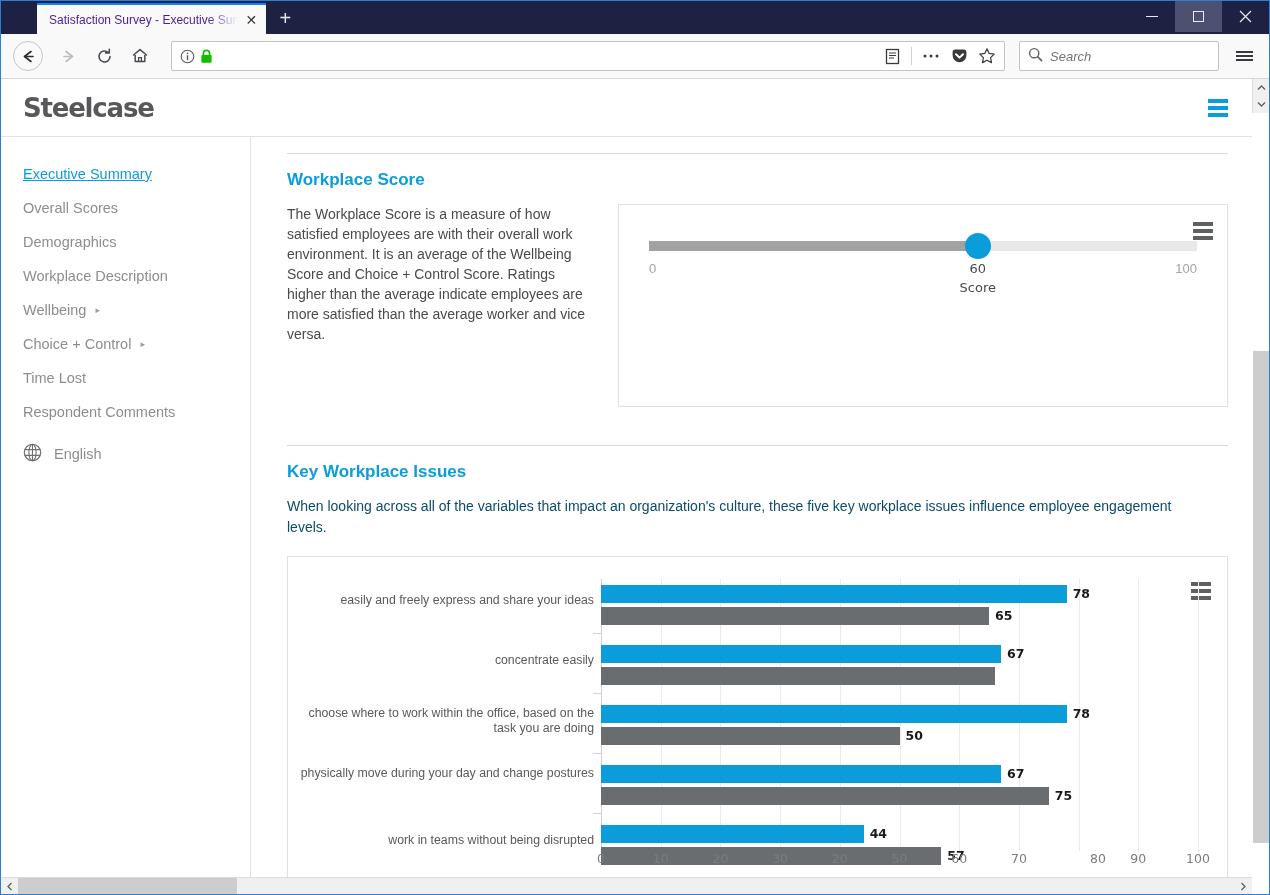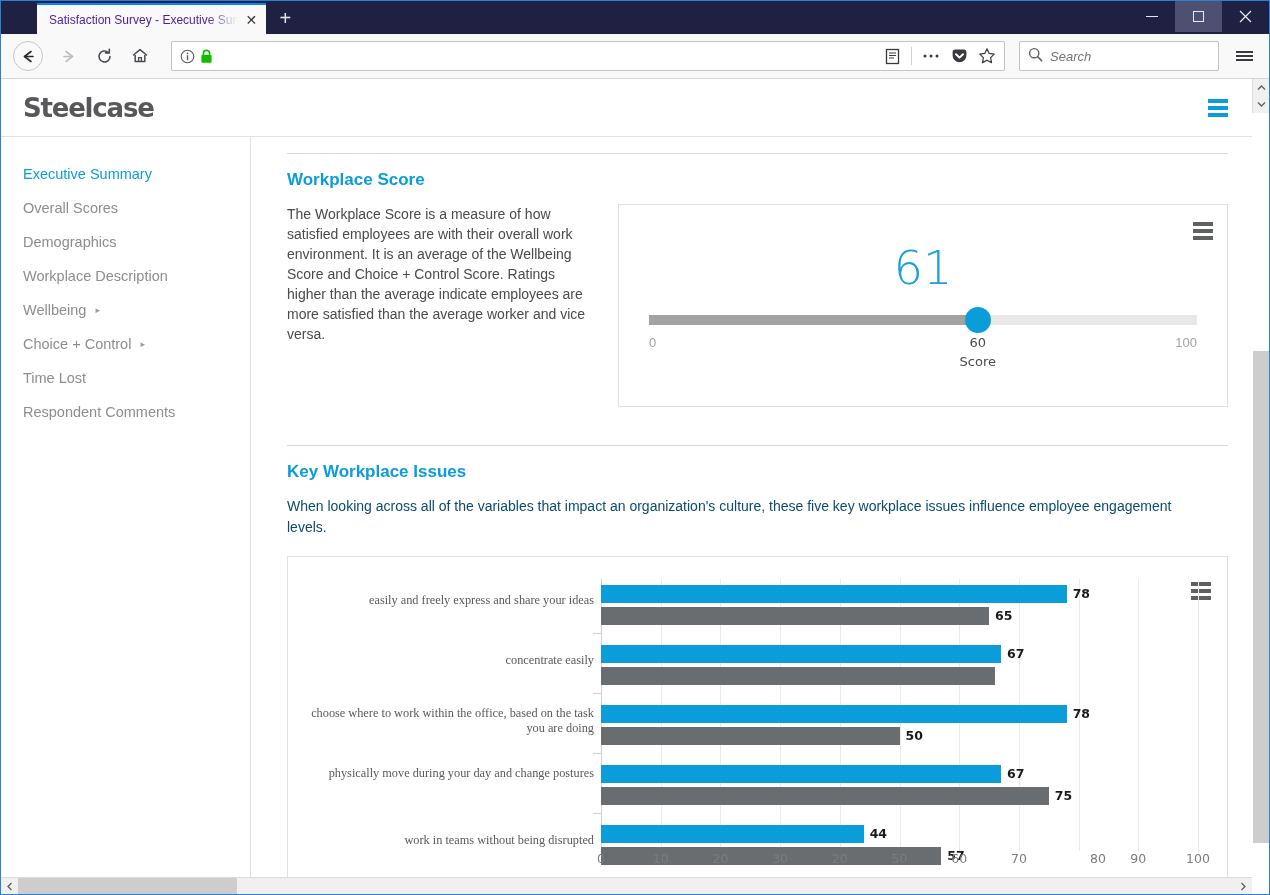--- a/index.html
+++ b/index.html
@@ -178,21 +178,21 @@
     border-right: 1px solid #e2e2e2;
     padding-top: 20px;
     overflow: hidden;
   }
   .nav-item {
     display: flex; align-items: center;
     padding: 9px 20px 9px 22px;
     font-size: 14.5px;
     color: #8d8d8d;
   }
-  .nav-item.active { color: #0b9dd9; }
+  .nav-item.active { color: #0b9dd9; text-decoration: underline; }
   .nav-item .caret {
     margin-left: 9px;
     font-size: 9px;
     color: #9a9a9a;
   }
   .lang-item {
     display: flex; align-items: center;
     padding: 14px 20px 9px 22px;
     font-size: 14.5px;
     color: #8d8d8d;
@@ -307,21 +307,21 @@
   .plot {
     position: absolute;
     left: 0; top: 22px;
     width: 930px; height: 350px;
   }
   .cat-label {
     position: absolute;
     right: 624px;
     width: 300px;
     text-align: right;
-    font-family: Liberation Serif, serif;
+    font-family: Liberation Sans, sans-serif;
     font-size: 12.3px;
     color: #5a5a5a;
     line-height: 15px;
   }
   .gridline {
     position: absolute;
     top: 0; bottom: 0;
     width: 1px;
     background: #eceaea;
   }
@@ -538,36 +538,45 @@
             <div class="nav-item">
               <span>Choice + Control</span>
               <span class="caret">▸</span>
             </div>
             <div class="nav-item">
               <span>Time Lost</span>
             </div>
             <div class="nav-item">
               <span>Respondent Comments</span>
             </div>
+            <div class="lang-item">
+              <span>
+                <svg width="19" height="19" viewBox="0 0 19 19" aria-hidden="true">
+                  <circle cx="9.5" cy="9.5" r="8.2" stroke="#6f6f6f" stroke-width="1.2" fill="none"></circle>
+                  <ellipse cx="9.5" cy="9.5" rx="3.6" ry="8.2" stroke="#6f6f6f" stroke-width="1.1" fill="none"></ellipse>
+                  <path d="M1.7 6.6 H17.3 M1.7 12.4 H17.3 M9.5 1.3 V17.7" stroke="#6f6f6f" stroke-width="1.1"></path>
+                </svg>
+              </span>
+              <span>English</span>
+            </div>
           </div>
 
           <div class="content">
 
             <div class="section">
               <div class="rule"></div>
               <div class="sec-title">Workplace Score</div>
               <div class="ws-row">
                 <div class="ws-text">The Workplace Score is a measure of how satisfied employees are with their overall work environment. It is an average of the Wellbeing Score and Choice + Control Score. Ratings higher than the average indicate employees are more satisfied than the average worker and vice versa.</div>
                 <div class="gauge-card">
                   <div class="card-menu">
                       <i></i>
                       <i></i>
                       <i></i>
                     </div>
-                  <div class="gauge-num">61</div>
                   <div class="gauge-track">
                     <div class="gauge-fill" style="width:60%"></div>
                     <div class="gauge-tickmark" style="left:60%; top:-7px"></div>
                     <div class="gauge-tickmark" style="left:60%; top:12px"></div>
                     <div class="gauge-knob" style="left:60%"></div>
                   </div>
                   <div class="gauge-axis">
                     <span class="lo">0</span>
                     <span class="mid" style="left:60%">
                       <span>60</span>

